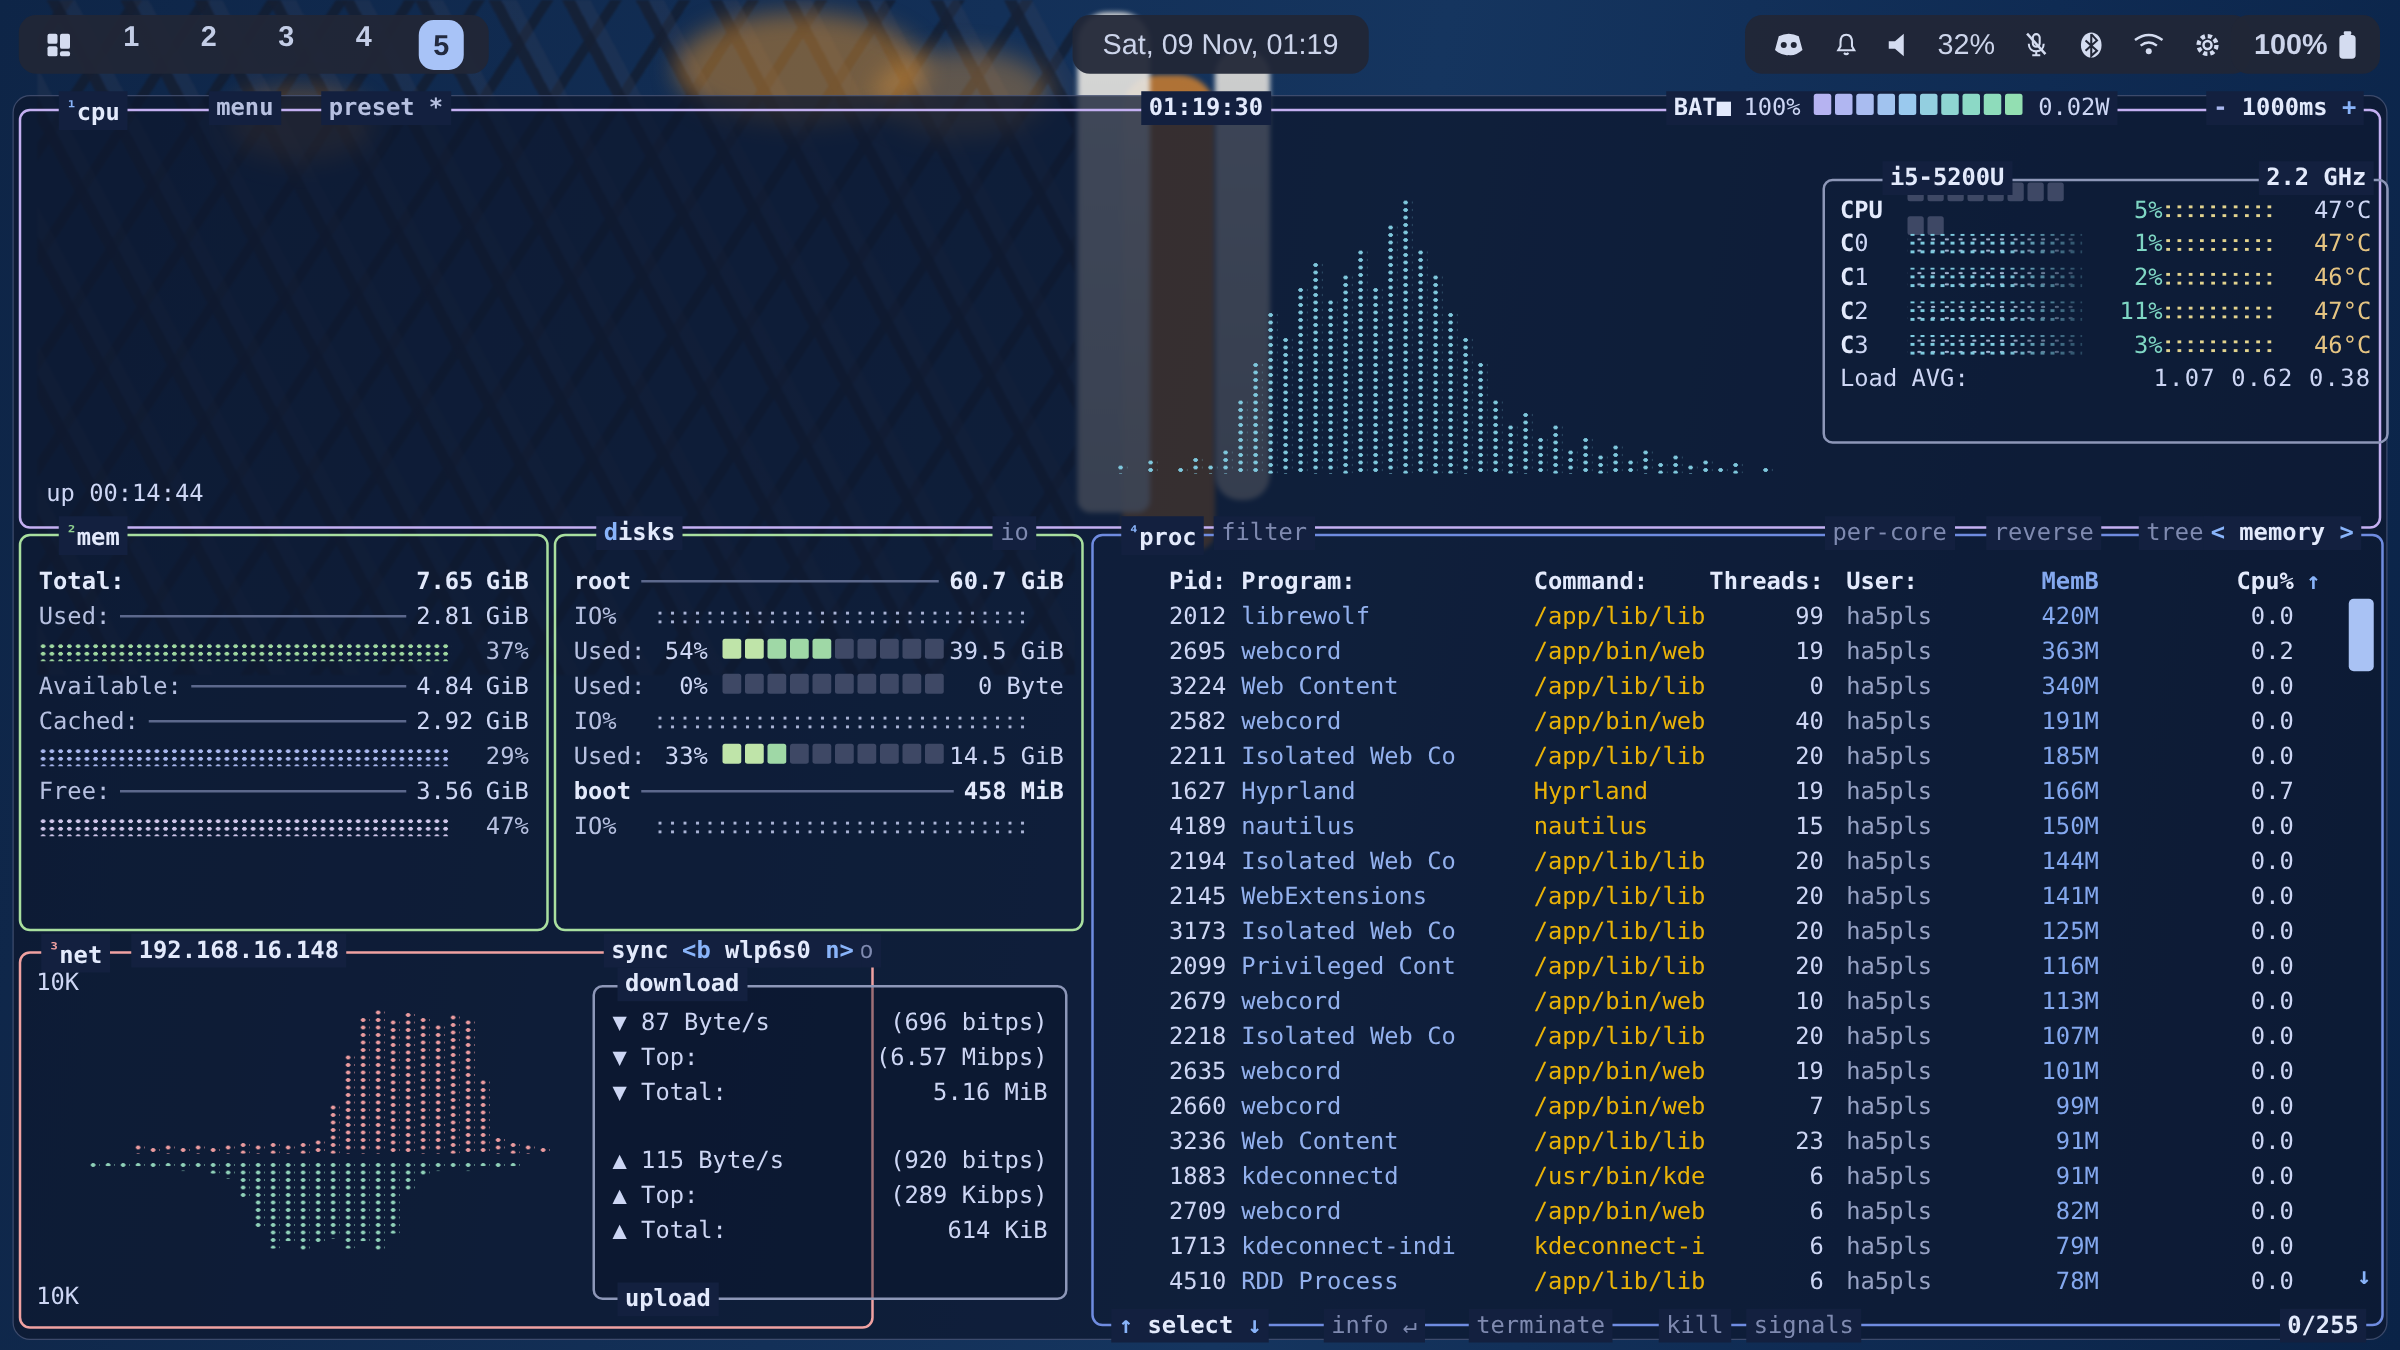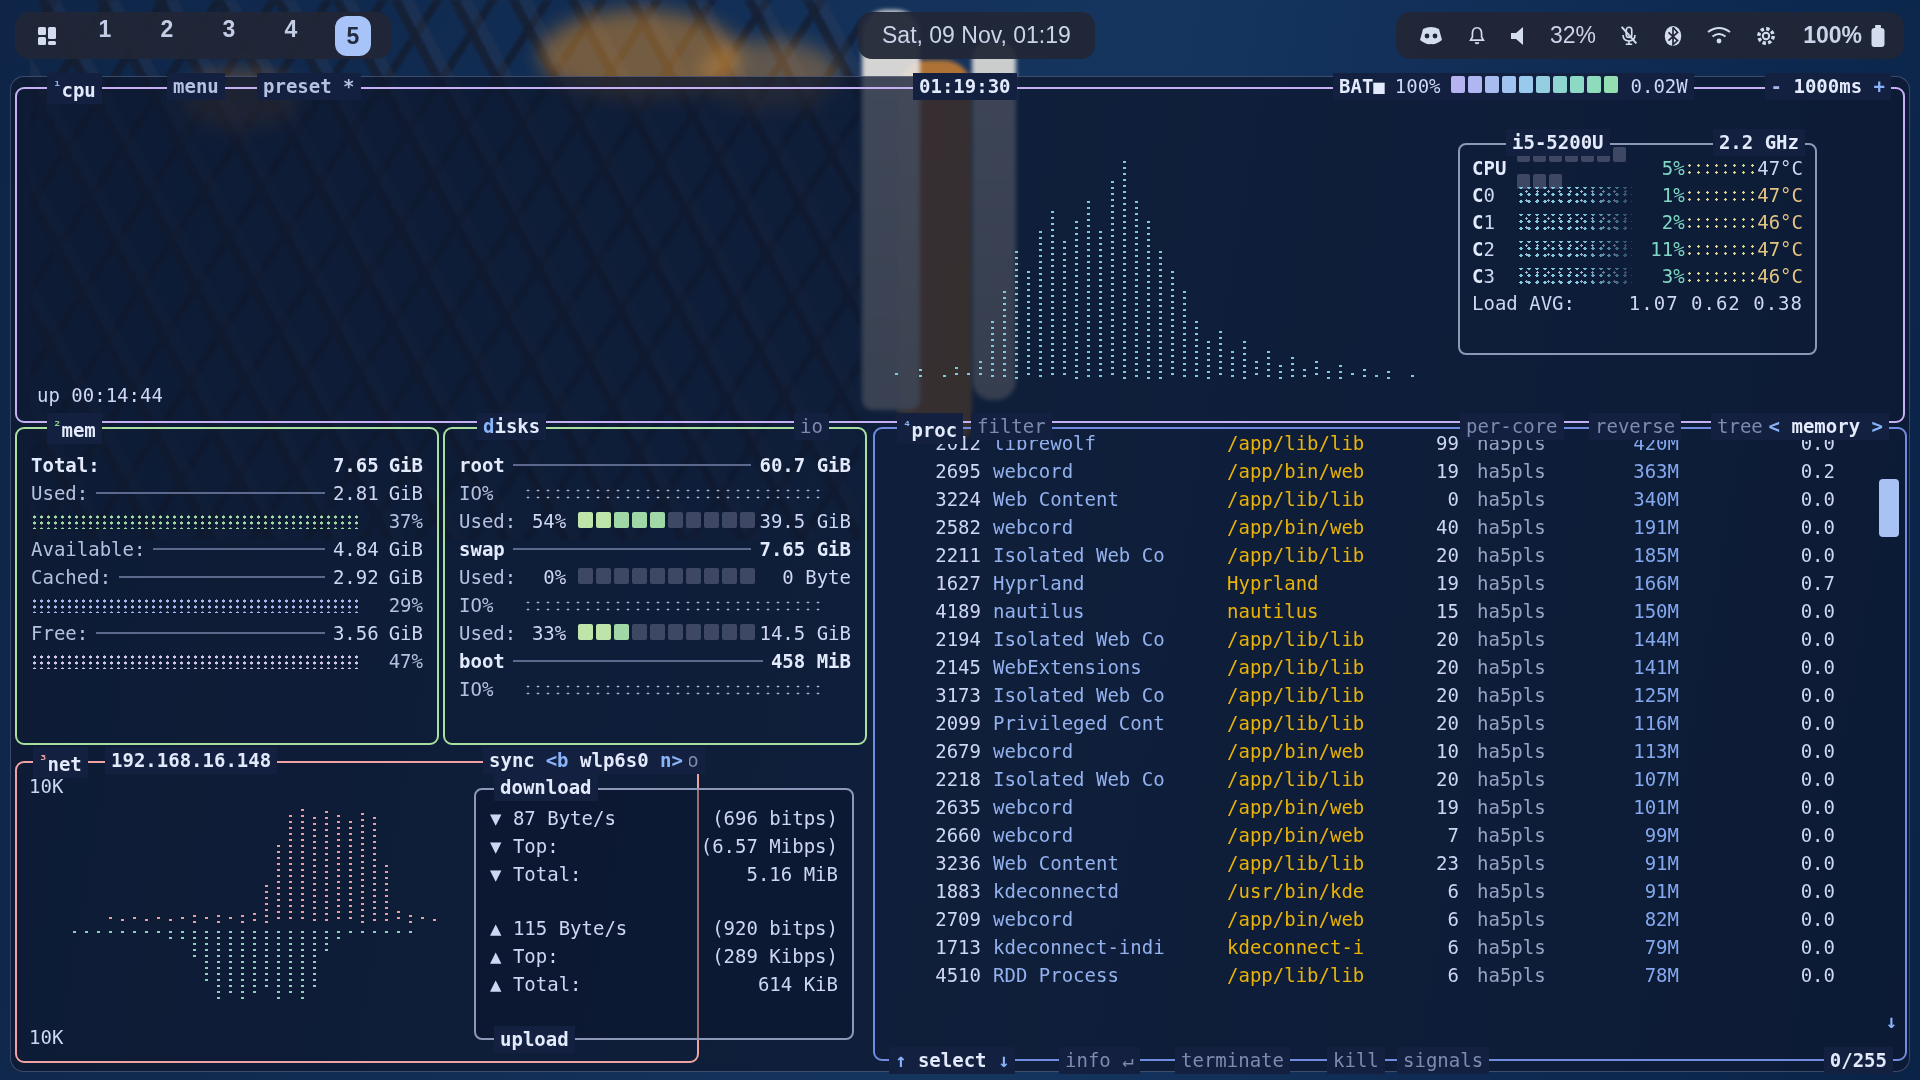--- a/index.html
+++ b/index.html
@@ -50,21 +50,21 @@
   .leader{flex:1;border-top:2px solid #5c688c;align-self:center;margin:0 8px}
   .leader.hide{visibility:hidden}
   .dots{background-image:radial-gradient(var(--c) 1.7px,transparent 1.85px);background-size:7px 6px}
   .iodots{background-image:radial-gradient(#aab4d6 1.4px,transparent 1.55px);background-size:10px 7px;height:13px}
   .blk{display:inline-block;width:15px;height:16px;border-radius:2px;margin-right:3px}
   .mrow{display:flex;align-items:center;height:28px;padding:0 14px}
   
   #cpuBox{left:4px;top:10px;width:1890px;height:336px;border-color:var(--cpuB)}
   #cpuGraph{position:absolute;left:876px;top:56px;width:552px;height:234px;display:flex;align-items:flex-end}
   .bar{margin-right:3px;border-radius:1px}
-  #infoBox{position:absolute;left:1441px;top:54px;width:359px;height:212px;border:2px solid var(--subB);border-radius:8px}
+  #infoBox{position:absolute;left:1441px;top:54px;width:453px;height:212px;border:2px solid var(--subB);border-radius:8px}
   .irow{display:flex;align-items:center;height:27px;padding:0 12px}
   .iname{width:54px}
   .cdots{width:140px;height:18px;background-image:radial-gradient(#7ecbe0 1.6px,transparent 1.75px),radial-gradient(#9fb3cf 1.3px,transparent 1.45px);
     background-size:8px 7px,11px 9px;background-position:0 100%,4px 100%;
     -webkit-mask-image:linear-gradient(90deg,#000 55%,rgba(0,0,0,.25));mask-image:linear-gradient(90deg,#000 55%,rgba(0,0,0,.25))}
   .ydots{width:88px;height:14px;background-image:radial-gradient(#e3d48f 1.5px,transparent 1.65px);background-size:9px 7px}
   .ipct{width:64px;text-align:right;color:var(--teal)}
   .itemp{flex:1;text-align:right}
   .gblk{display:inline-block;width:13px;height:15px;border-radius:2px;background:#3e4865;margin-right:3px}
   
@@ -370,25 +370,20 @@
         </div>
         <div class="mrow">
           <span style="width: 64px; color: var(--fg2);">IO%</span>
           <span class="iodots" style="flex: 1 1 0%; margin-right: 30px;"></span>
         </div>
         <div class="mrow">
           <span style="color: var(--fg2);">Used:</span>
           <span style="width: 50px; text-align: right; margin-right: 12px;">54%</span>
           <span><span class="blk" style="background: rgb(191, 228, 169);"></span><span class="blk" style="background: rgb(191, 228, 169);"></span><span class="blk" style="background: rgb(159, 216, 166);"></span><span class="blk" style="background: rgb(159, 216, 166);"></span><span class="blk" style="background: rgb(159, 216, 166);"></span><span class="blk" style="background: rgb(62, 72, 101);"></span><span class="blk" style="background: rgb(62, 72, 101);"></span><span class="blk" style="background: rgb(62, 72, 101);"></span><span class="blk" style="background: rgb(62, 72, 101);"></span><span class="blk" style="background: rgb(62, 72, 101);"></span></span>
           <span style="margin-left: auto;">39.5 GiB</span>
-        </div>
-        <div class="mrow">
-          <span class="bold">swap</span>
-          <span class="leader"></span>
-          <span class="bold">7.65 GiB</span>
         </div>
         <div class="mrow">
           <span style="color: var(--fg2);">Used:</span>
           <span style="width: 50px; text-align: right; margin-right: 12px;">0%</span>
           <span><span class="blk" style="background: rgb(62, 72, 101);"></span><span class="blk" style="background: rgb(62, 72, 101);"></span><span class="blk" style="background: rgb(62, 72, 101);"></span><span class="blk" style="background: rgb(62, 72, 101);"></span><span class="blk" style="background: rgb(62, 72, 101);"></span><span class="blk" style="background: rgb(62, 72, 101);"></span><span class="blk" style="background: rgb(62, 72, 101);"></span><span class="blk" style="background: rgb(62, 72, 101);"></span><span class="blk" style="background: rgb(62, 72, 101);"></span><span class="blk" style="background: rgb(62, 72, 101);"></span></span>
           <span style="margin-left: auto;">0 Byte</span>
         </div>
         <div class="mrow">
           <span style="width: 64px; color: var(--fg2);">IO%</span>
           <span class="iodots" style="flex: 1 1 0%; margin-right: 30px;"></span>
@@ -543,20 +538,31 @@
     <span class="blabel dimt" style="left:96px">filter</span>
     <span class="blabel dimt" style="left:585px">per-core</span>
     <span class="blabel dimt" style="left:714px">reverse</span>
     <span class="blabel dimt" style="left:836px">tree</span>
     <span class="blabel" style="right:16px">
       <span style="color:var(--blue);font-weight:bold">&lt;</span>
       <span class="bold">memory</span>
       <span style="color:var(--blue);font-weight:bold">&gt;</span>
     </span>
 
+    <div id="procHead">
+      <span class="c-pid">Pid:</span>
+      <span class="c-prog">Program:</span>
+      <span class="c-cmd">Command:</span>
+      <span class="c-thr">Threads:</span>
+      <span class="c-usr">User:</span>
+      <span class="c-mem">MemB</span>
+      <span class="c-dots"></span>
+      <span class="c-cpu">Cpu%</span>
+      <span style="margin-left:10px;color:var(--blue)">↑</span>
+    </div>
     <div id="procRows">
         <div class="prow">
           <span class="c-pid">2012</span>
           <span class="c-prog">librewolf</span>
           <span class="c-cmd">/app/lib/lib</span>
           <span class="c-thr">99</span>
           <span class="c-usr">ha5pls</span>
           <span class="c-mem">420M</span>
           <span class="c-dots"><span class="pdots"></span></span>
           <span class="c-cpu">0.0</span>

